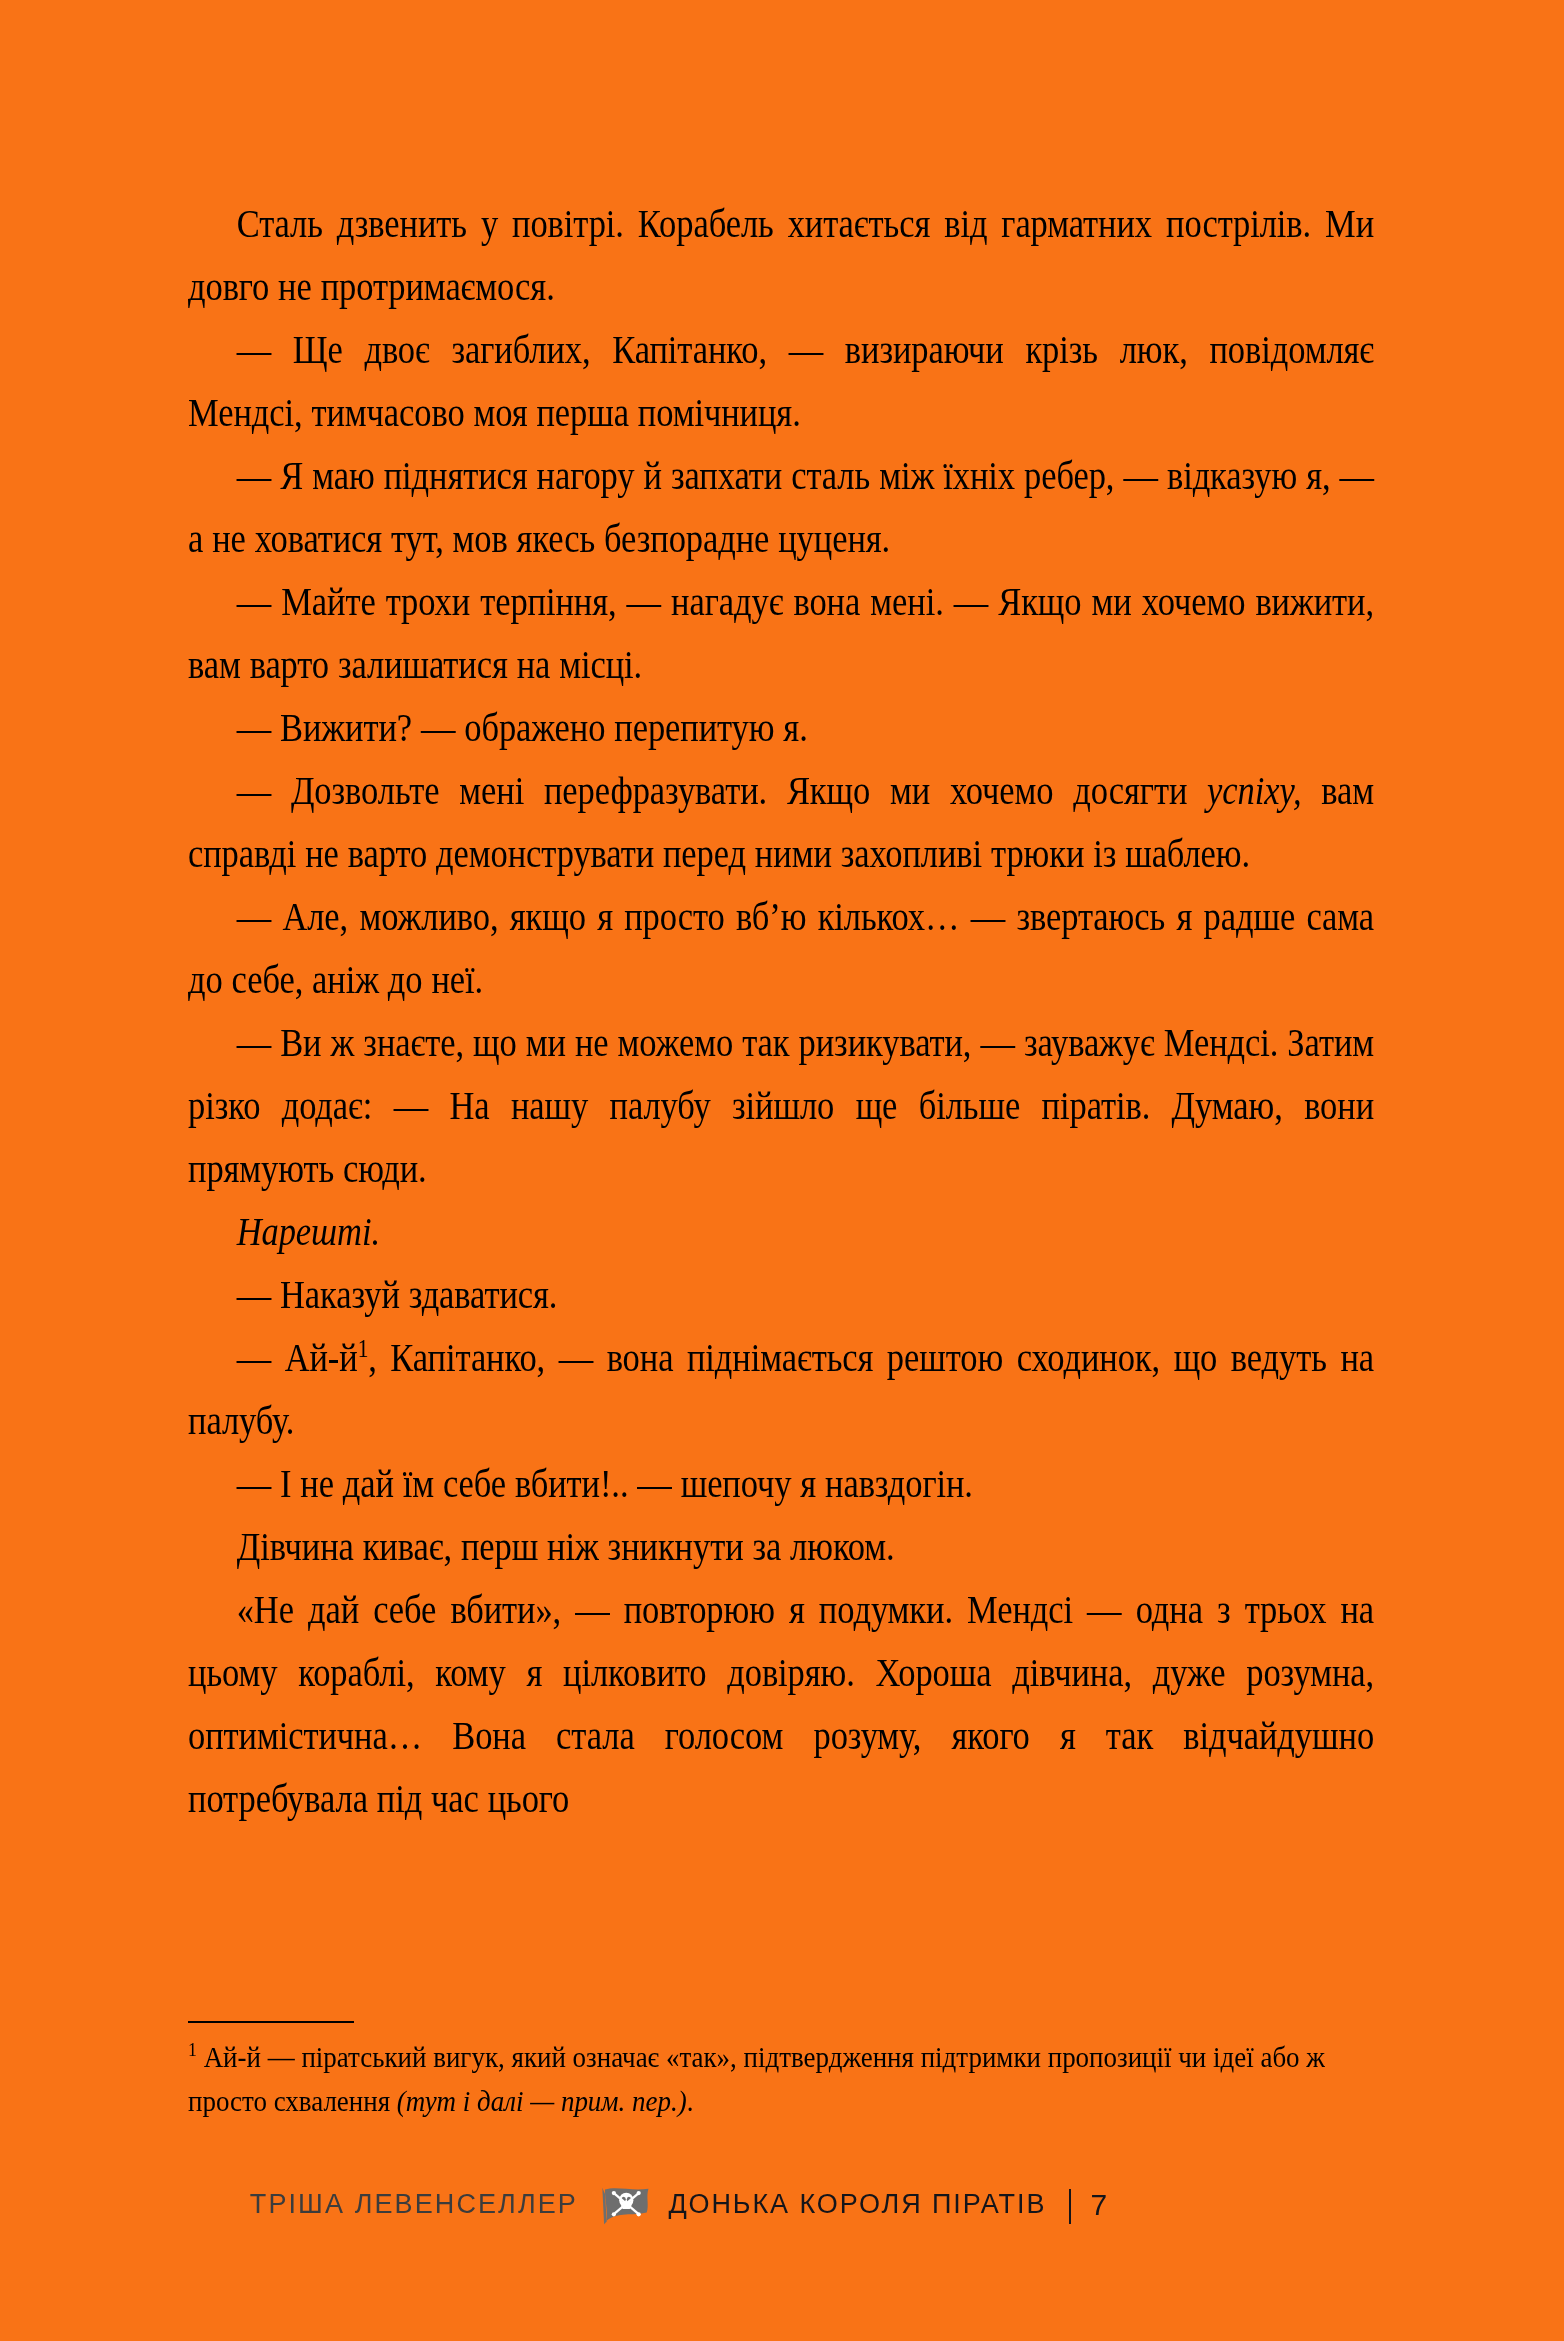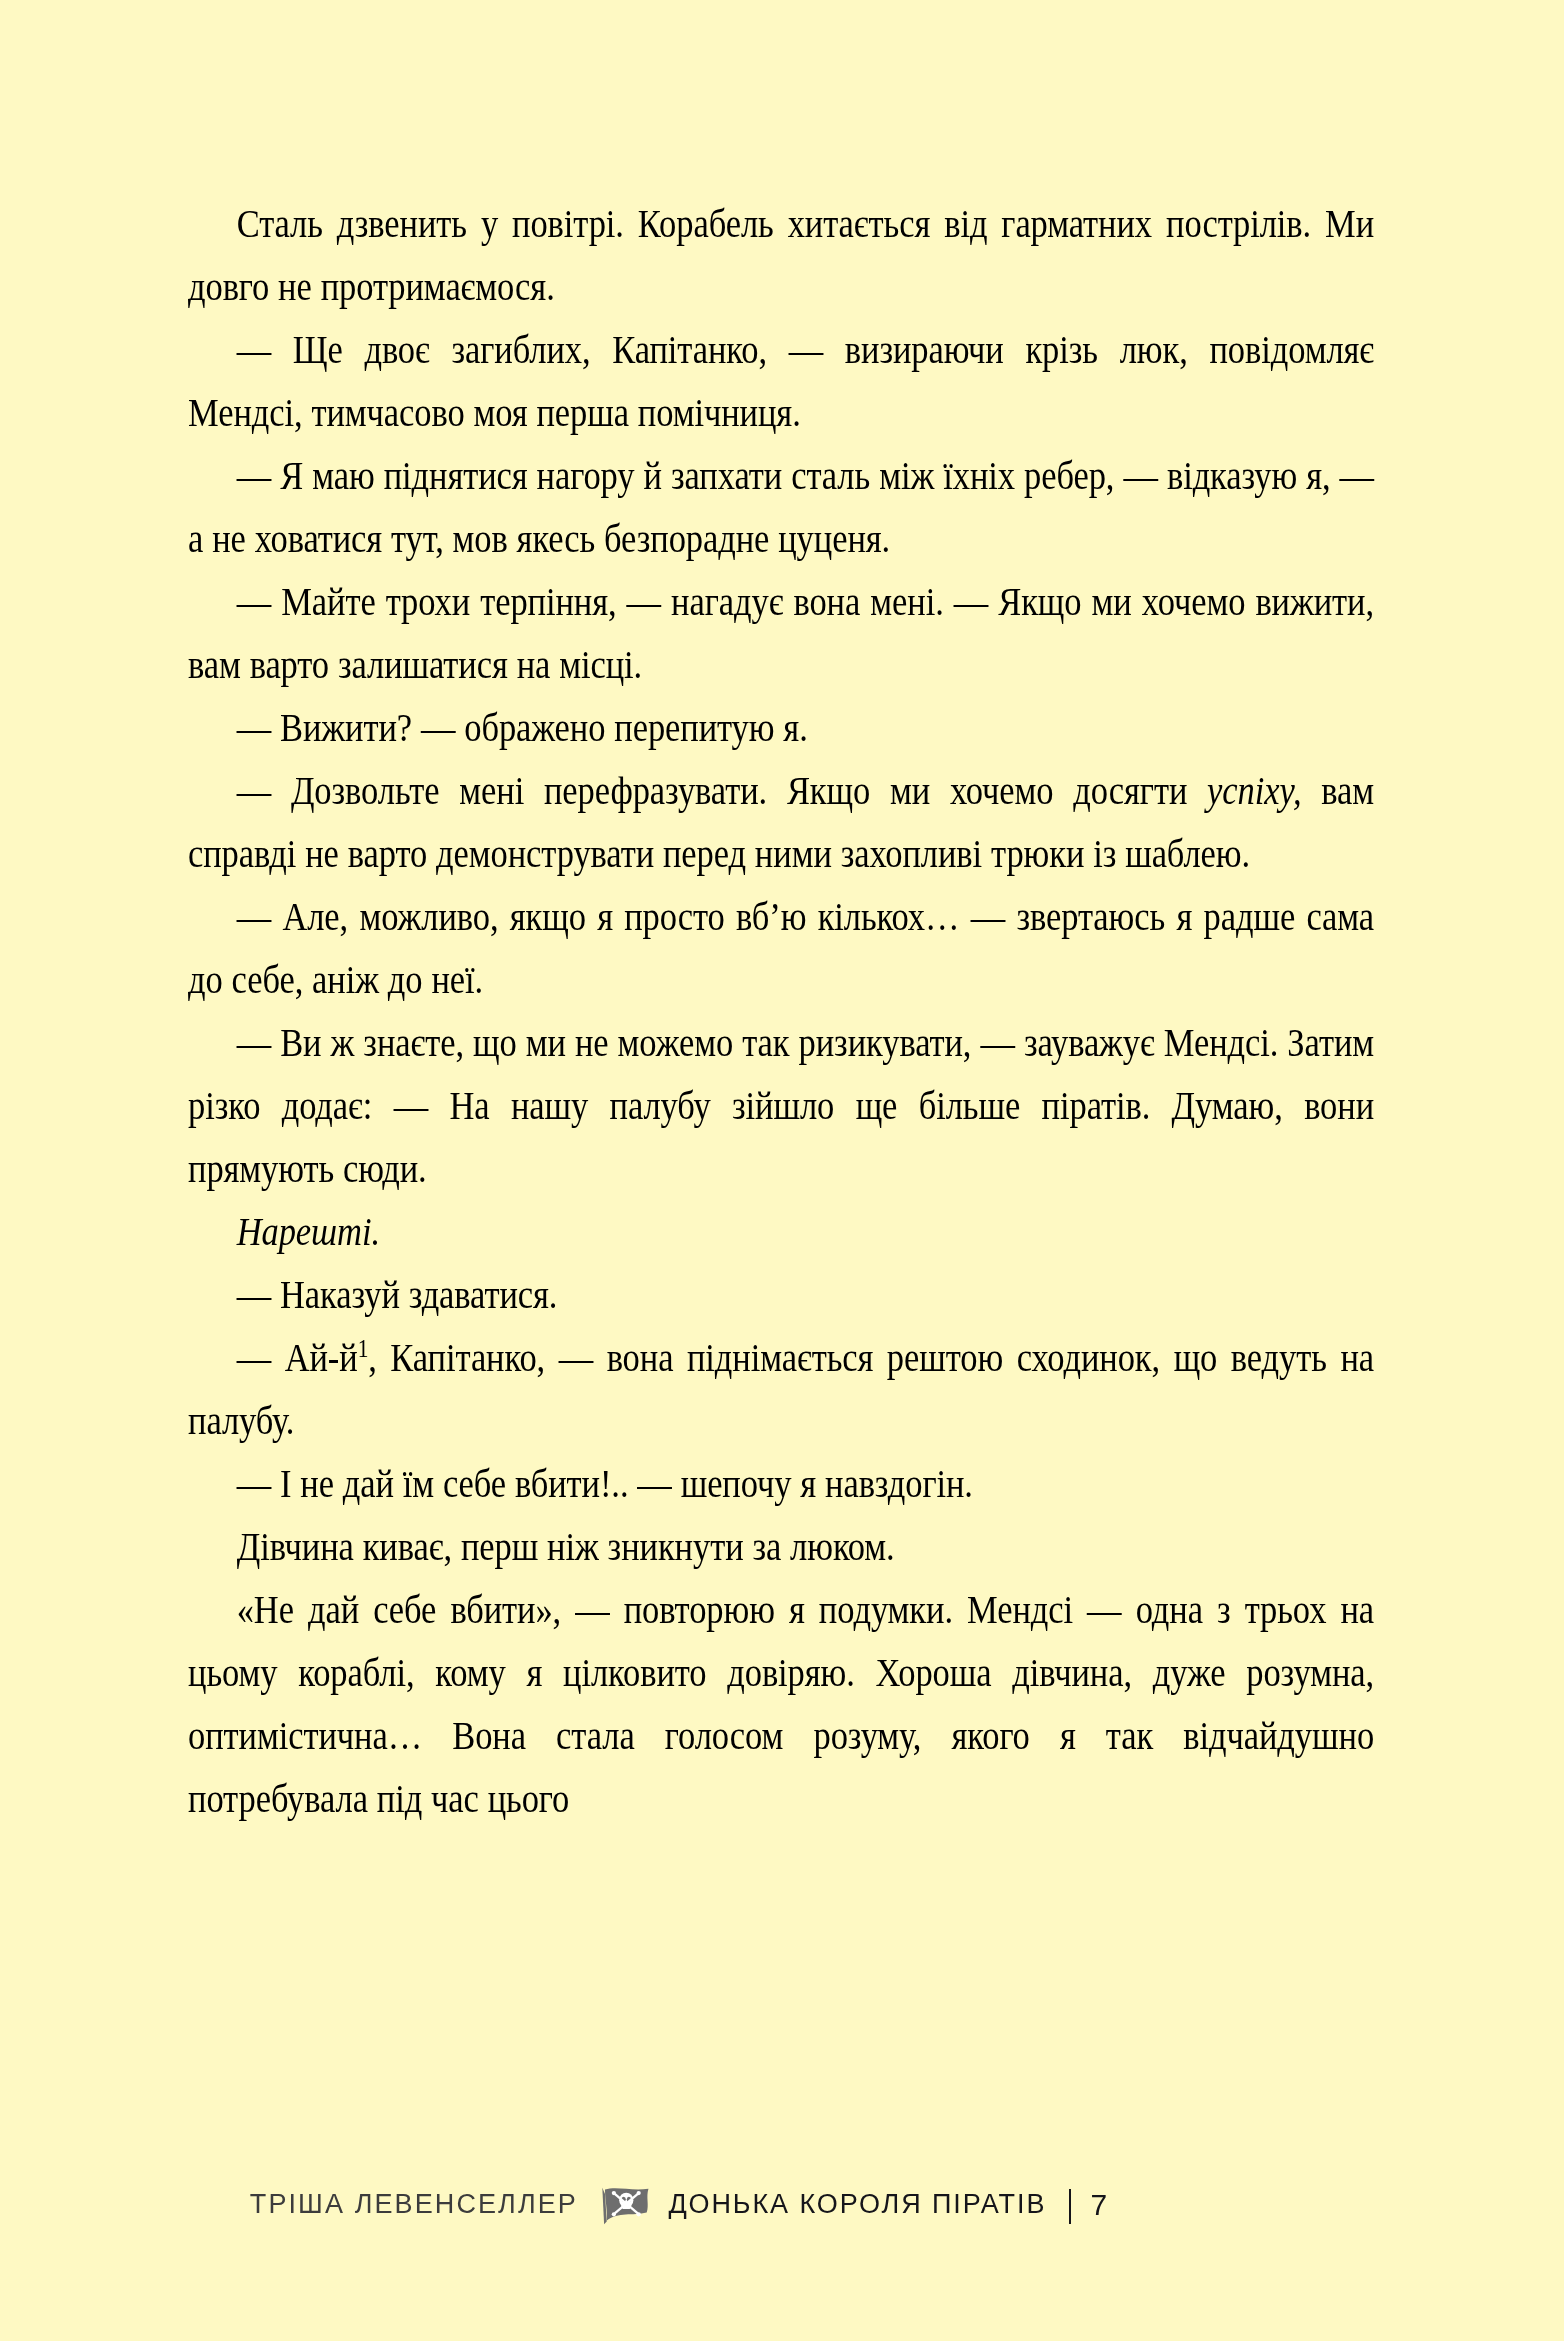--- a/index.html
+++ b/index.html
@@ -4,21 +4,21 @@
 <style>
   html, body {
     margin: 0;
     padding: 0;
     background: #ffffff;
   }
   .page {
     position: relative;
     width: 1565px;
     height: 2342px;
-    background: #fef9c3;
+    background: #f97316;
     overflow: hidden;
     box-sizing: border-box;
   }
 
   
   .text-column {
     position: absolute;
     left: 188px;
     top: 192px;
     width: 1186px;
@@ -143,20 +143,24 @@
       <p class="para">— Але, можливо, якщо я просто вб’ю кількох… — звертаюсь я радше сама до себе, аніж до неї.</p>
       <p class="para">— Ви ж знаєте, що ми не можемо так ризикувати, — зауважує Мендсі. Затим різко додає: — На нашу палубу зійшло ще більше піратів. Думаю, вони прямують сюди.</p>
       <p class="para"><em class="it">Нарешті.</em></p>
       <p class="para">— Наказуй здаватися.</p>
       <p class="para">— Ай-й<sup class="fn">1</sup>, Капітанко, — вона піднімається рештою сходинок, що ведуть на палубу.</p>
       <p class="para">— І не дай їм себе вбити!.. — шепочу я навздогін.</p>
       <p class="para">Дівчина киває, перш ніж зникнути за люком.</p>
       <p class="para">«Не дай себе вбити», — повторюю я подумки. Мендсі — одна з трьох на цьому кораблі, кому я цілковито довіряю. Хороша дівчина, дуже розумна, оптимістична… Вона стала голосом розуму, якого я так відчайдушно потребувала під час цього</p>
     </div>
 
+  <div class="footnote-block">
+    <div class="footnote-rule"></div>
+    <p class="footnote-text" id="footnote-text"><sup class="fn">1</sup> Ай-й — піратський вигук, який означає «так», підтвердження підтримки пропозиції чи ідеї або ж просто схвалення <em class="it">(тут і далі — прим. пер.)</em>.</p>
+  </div>
 
   <div class="footer">
     <span class="footer-author">ТРІША ЛЕВЕНСЕЛЛЕР</span>
 
     <span class="footer-flag">
       <svg viewBox="0 0 62 46" width="55" height="41" aria-hidden="true">
         <path d="M6 3 L8 44 L11 41 L9 10 Z" fill="#6e6e6e"></path>
         <path d="M9 5 C22 1, 40 7, 58 4 C55 14, 59 22, 56 31 C40 35, 24 30, 11 40 C12 29, 9 17, 9 5 Z" fill="#6e6e6e"></path>
         <ellipse cx="33" cy="17" rx="8" ry="8.5" fill="#ffffff"></ellipse>
         <path d="M27 23 h12 l-2 4 h-8 z" fill="#ffffff"></path>

